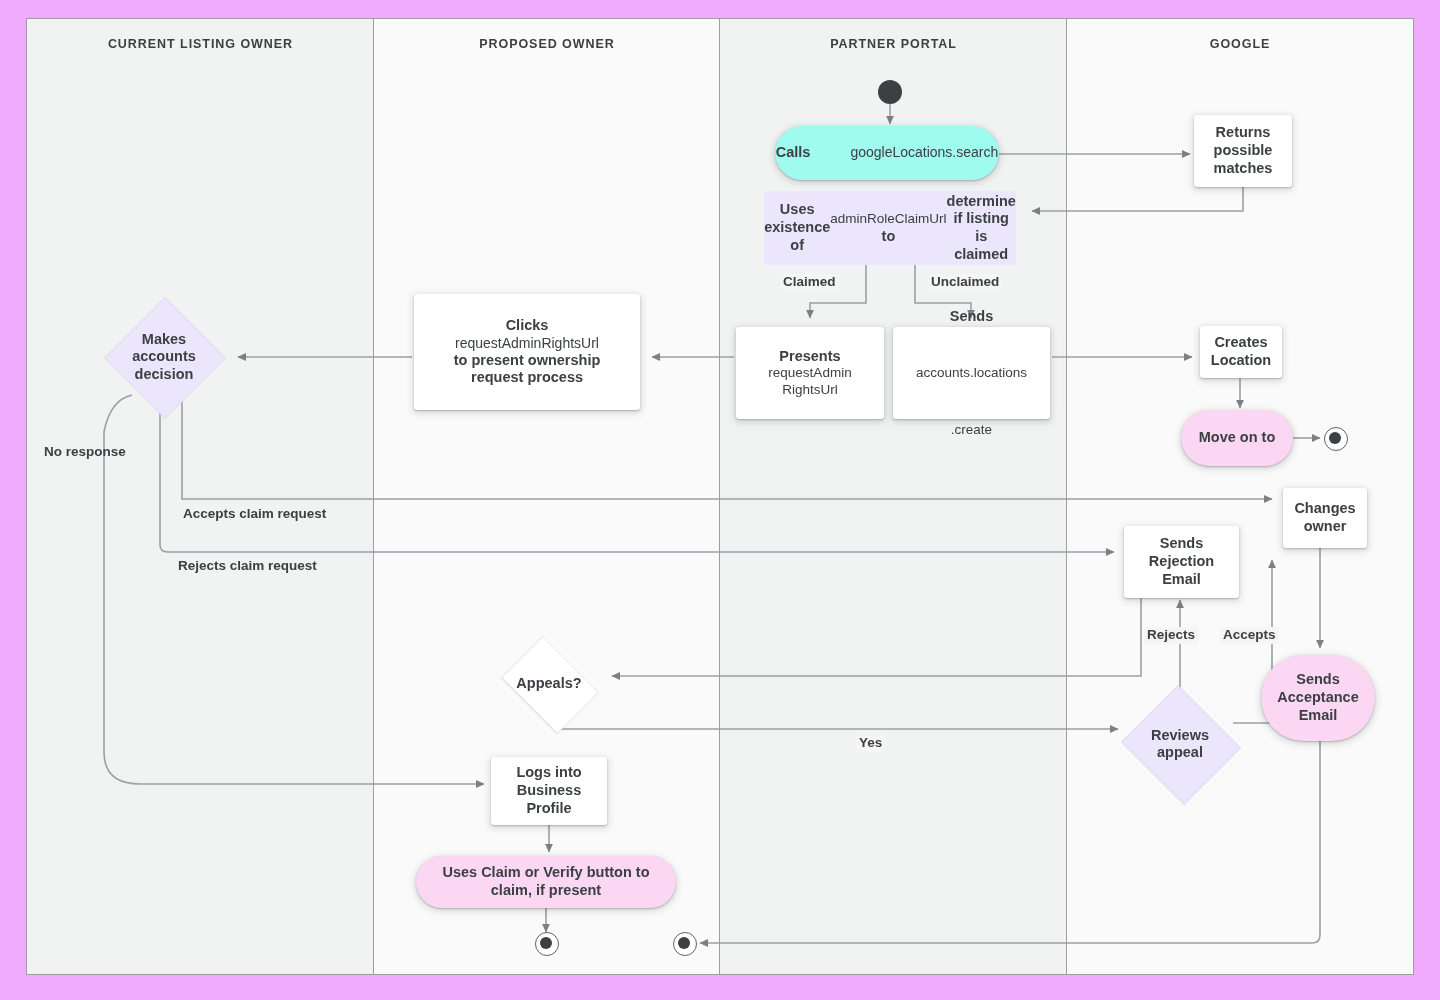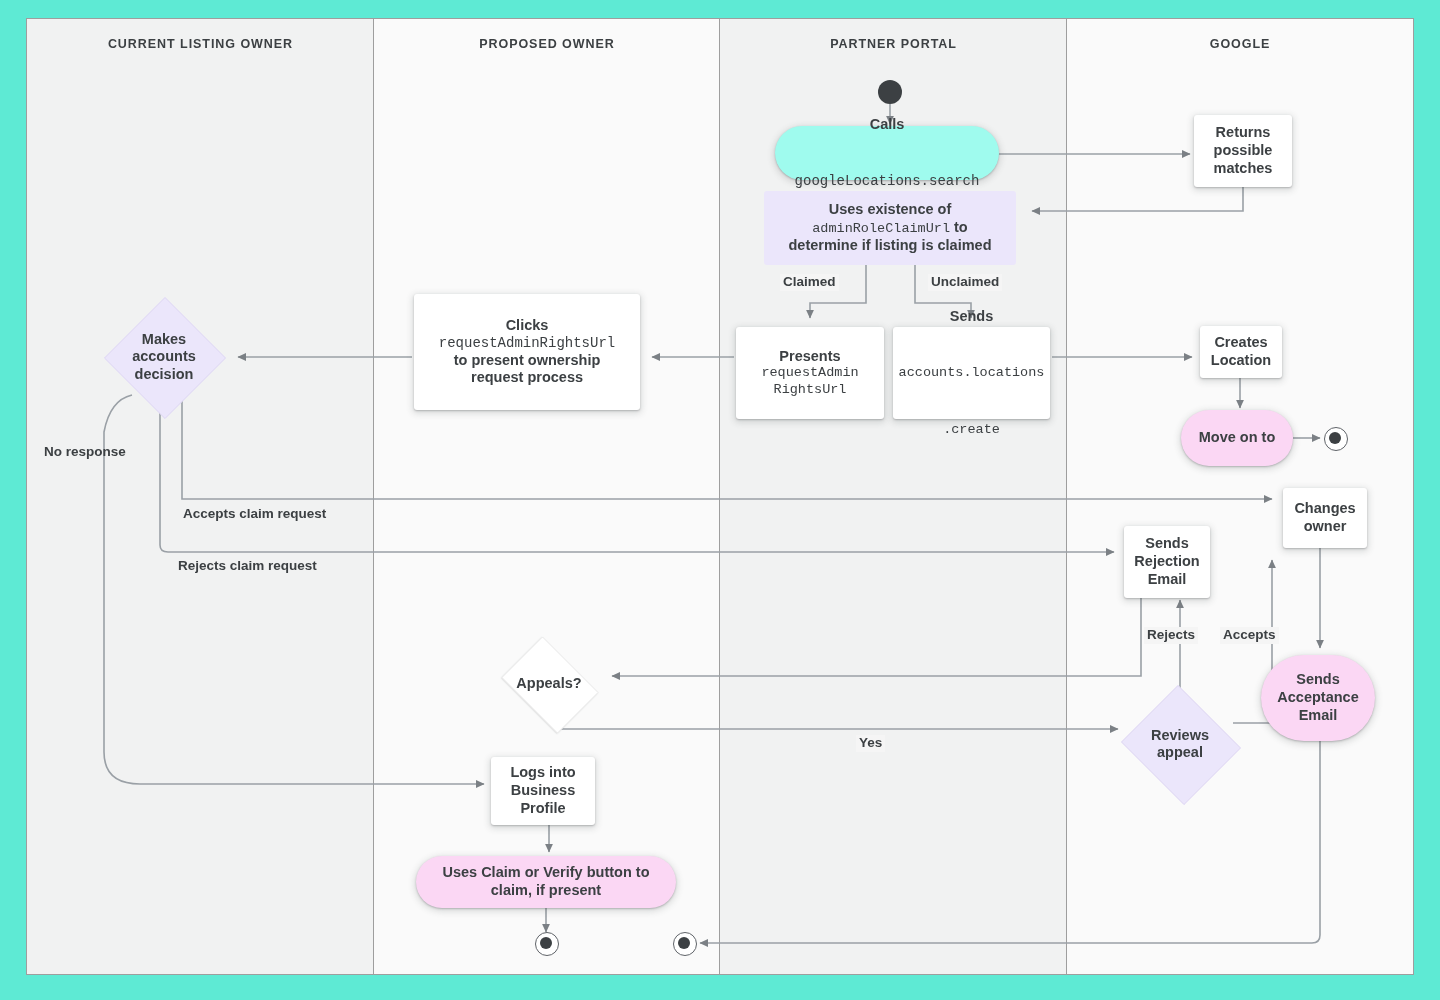--- a/index.html
+++ b/index.html
@@ -1,17 +1,17 @@
 <!DOCTYPE html>
 <html><head>
 <meta charset="utf-8">
 <style>
   html,body{margin:0;padding:0;background:#fafafa;}
   body{width:1440px;height:1000px;overflow:hidden;font-family:"Liberation Sans",sans-serif;}
-  #stage{position:relative;width:1440px;height:1000px;background:#5eead4;}
+  #stage{position:relative;width:1440px;height:1000px;background:#f0abfc;}
 
   
   .lane-frame{position:absolute;left:26px;top:18px;width:1388px;height:957px;border:1px solid #9e9e9e;box-sizing:border-box;}
   .lane-col{position:absolute;top:0;bottom:0;border-right:1px solid #9e9e9e;box-sizing:border-box;}
   .lane-head-row{position:absolute;left:0;right:0;top:0;height:50px;border-bottom:1px solid #9e9e9e;box-sizing:border-box;}
   .lane-head{position:absolute;top:0;height:50px;display:flex;align-items:center;justify-content:center;
     font-size:12.5px;font-weight:700;letter-spacing:.95px;color:#3c4043;}
   .lane-body{position:absolute;top:50px;bottom:0;}
   .lane-body.alt{background:#f1f2f2;}
   .lane-body.plain{background:#fafafa;}
@@ -25,21 +25,21 @@
   .node{position:absolute;box-sizing:border-box;display:flex;align-items:center;justify-content:center;
         text-align:center;color:#3c4043;line-height:1.22;}
   .box{background:#ffffff;border-radius:3px;
        box-shadow:0 1px 2px rgba(60,64,67,.30),0 2px 6px 2px rgba(60,64,67,.15);
        font-size:14.5px;font-weight:700;padding:4px 6px;}
   .pill{border-radius:999px;box-shadow:0 1px 2px rgba(60,64,67,.30),0 2px 6px 2px rgba(60,64,67,.15);
         font-size:14.5px;font-weight:700;padding:4px 10px;}
   .pill.cyan{background:#9ffbee;}
   .pill.pink{background:#fbd7f4;}
   .purple{background:#ebe6fb;border-radius:3px;font-size:14.5px;font-weight:700;padding:4px 8px;}
-  .mono2{font-family:Liberation Mono, monospace;font-weight:400;}
+  .mono2{font-family:Liberation Sans, sans-serif;font-weight:400;}
 
   
   .diamond{position:absolute;display:flex;align-items:center;justify-content:center;text-align:center;}
   .diamond .dshape{position:absolute;left:0;top:0;width:100%;height:100%;
       transform:rotate(45deg) scale(.707);}
   .diamond .dlabel{position:relative;z-index:2;font-size:14.5px;font-weight:700;color:#3c4043;line-height:1.2;}
   .dshape.purple-d{background:#ebe6fb;border:1px solid #d9d2ef;}
   .dshape.white-d{background:#ffffff;border:1px solid #e2e2e2;box-shadow:0 1px 2px rgba(60,64,67,.20);}
 
   
@@ -129,30 +129,30 @@
       <path d="M1320,740 L1320,935 Q1320,943 1312,943 L700,943" marker-end="url(#ah)"></path>
 
       <path d="M549,824 L549,852" marker-end="url(#ah)"></path>
 
       <path d="M546,906 L546,932" marker-end="url(#ah)"></path>
     </g>
   </svg>
 
   <div class="startnode" style="left:878px;top:80px;"></div>
 
-  <div class="node pill cyan" style="left:775px;top:126px;width:224px;height:54px;flex-direction:column;gap:40px;">
+  <div class="node pill cyan" style="left:775px;top:126px;width:224px;height:54px;gap:40px;">
     <span>Calls</span>
     <span class="mono2" style="font-size:14px;">googleLocations.search</span>
   </div>
 
   <div class="node box" style="left:1194px;top:115px;width:98px;height:72px;">
     <span>Returns possible matches</span>
   </div>
 
-  <div class="node purple" style="left:764px;top:191px;width:252px;height:74px;flex-direction:column;">
+  <div class="node purple" style="left:764px;top:191px;width:252px;height:74px;flex-direction:row;">
     <span>Uses existence of</span>
     <span><span class="mono2" style="font-size:13.5px;">adminRoleClaimUrl</span><span> to</span></span>
     <span>determine if listing is claimed</span>
   </div>
 
   <div class="elabel" style="left:780px;top:274px;">Claimed</div>
   <div class="elabel" style="left:928px;top:274px;">Unclaimed</div>
 
   <div class="node box" style="left:736px;top:327px;width:148px;height:92px;flex-direction:column;">
     <span>Presents</span>
@@ -190,21 +190,21 @@
   </div>
 
   <div class="elabel nb" style="left:41px;top:436px;width:72px;margin-top:8px;">No response</div>
   <div class="elabel nb" style="left:180px;top:506px;">Accepts claim request</div>
   <div class="elabel nb" style="left:175px;top:558px;">Rejects claim request</div>
 
   <div class="node box" style="left:1283px;top:488px;width:84px;height:60px;">
     <span>Changes owner</span>
   </div>
 
-  <div class="node box" style="left:1124px;top:526px;width:86px;height:72px;justify-content:center;">
+  <div class="node box" style="left:1124px;top:526px;width:115px;height:72px;justify-content:center;">
     <span>Sends Rejection Email</span>
   </div>
 
   <div class="elabel" style="left:1144px;top:627px;">Rejects</div>
   <div class="elabel" style="left:1220px;top:627px;">Accepts</div>
 
   <div class="node pill pink" style="left:1261px;top:655px;width:114px;height:86px;">
     <span>Sends Acceptance Email</span>
   </div>
 
@@ -213,21 +213,21 @@
     <span class="dlabel">Appeals?</span>
   </div>
 
   <div class="elabel" style="left:856px;top:735px;">Yes</div>
 
   <div class="diamond" style="left:1118px;top:688px;width:124px;height:112px;">
     <span class="dshape purple-d"></span>
     <span class="dlabel" style="width:78px;">Reviews appeal</span>
   </div>
 
-  <div class="node box" style="left:491px;top:757px;width:104px;height:68px;">
+  <div class="node box" style="left:491px;top:757px;width:116px;height:68px;">
     <span>Logs into Business Profile</span>
   </div>
 
   <div class="node pill pink" style="left:416px;top:856px;width:260px;height:52px;">
     <span>Uses Claim or Verify button to claim, if present</span>
   </div>
 
   <div class="endnode" style="left:535px;top:932px;">
       <i></i>
     </div>

